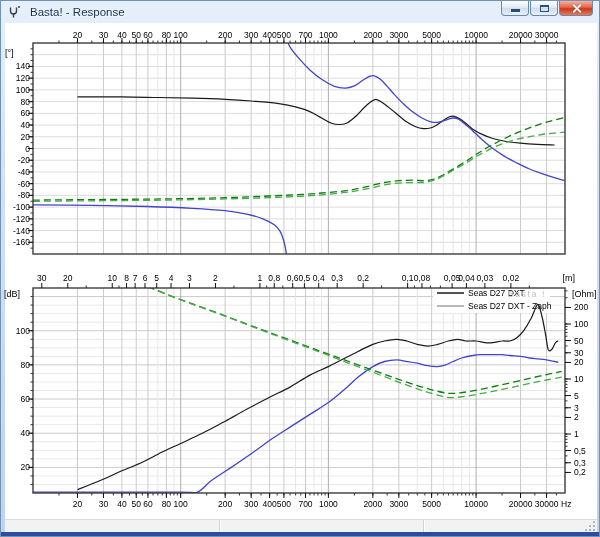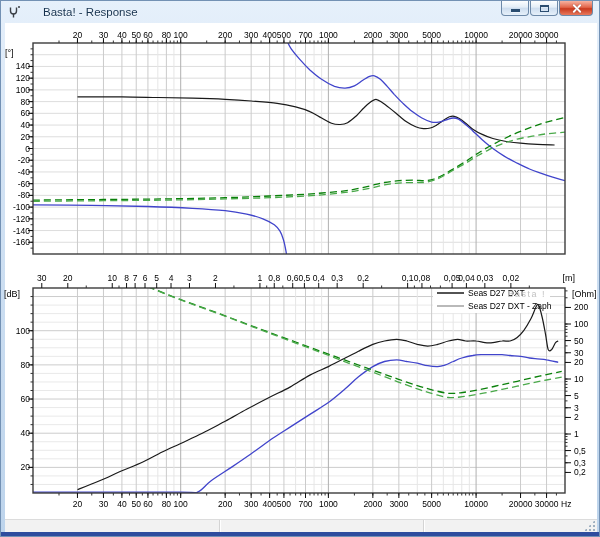--- a/index.html
+++ b/index.html
@@ -2,21 +2,21 @@
 <html><head>
 <meta charset="utf-8">
 <style>
   html,body{margin:0;padding:0;background:#888;}
   #win{position:relative;width:600px;height:537px;overflow:hidden;
     background:linear-gradient(180deg,#e6f0fb 0%,#d3e3f4 30%,#bdd4ec 100%);
     border:1px solid #7391b4;box-sizing:border-box;
     font-family:"Liberation Sans",sans-serif;}
   .titlebar{position:absolute;left:0;top:0;width:100%;height:22px;display:flex;align-items:center;}
   .appicon{margin-left:6px;width:14px;height:14px;display:inline-block;}
-  .title{margin-left:22px;font-size:11.5px;color:#16324f;text-shadow:0 1px 2px rgba(255,255,255,.9);}
+  .title{margin-left:9px;font-size:11.5px;color:#16324f;text-shadow:0 1px 2px rgba(255,255,255,.9);}
   .winbtns{position:absolute;right:6px;top:0;display:flex;}
   .wb{height:15px;display:flex;align-items:center;justify-content:center;
       border:1px solid #6d89a8;border-top:none;border-radius:0 0 4px 4px;
       box-sizing:border-box;cursor:default;}
   .wb.min,.wb.max{width:28px;margin-right:1px;
       background:linear-gradient(180deg,#fdfeff 0%,#e3edf7 45%,#ccdcee 50%,#e6f0fa 100%);}
   .wb.close{width:34px;
       background:linear-gradient(180deg,#f7b2a0 0%,#e2664a 45%,#c93a1e 55%,#e8795d 100%);}
   .glyph-min{width:9px;height:3px;background:#2b4d70;margin-top:5px;box-shadow:0 1px 0 rgba(255,255,255,.5);}
   .glyph-max{width:9px;height:7px;border:1px solid #2b4d70;border-top-width:2px;background:transparent;box-sizing:border-box;}

